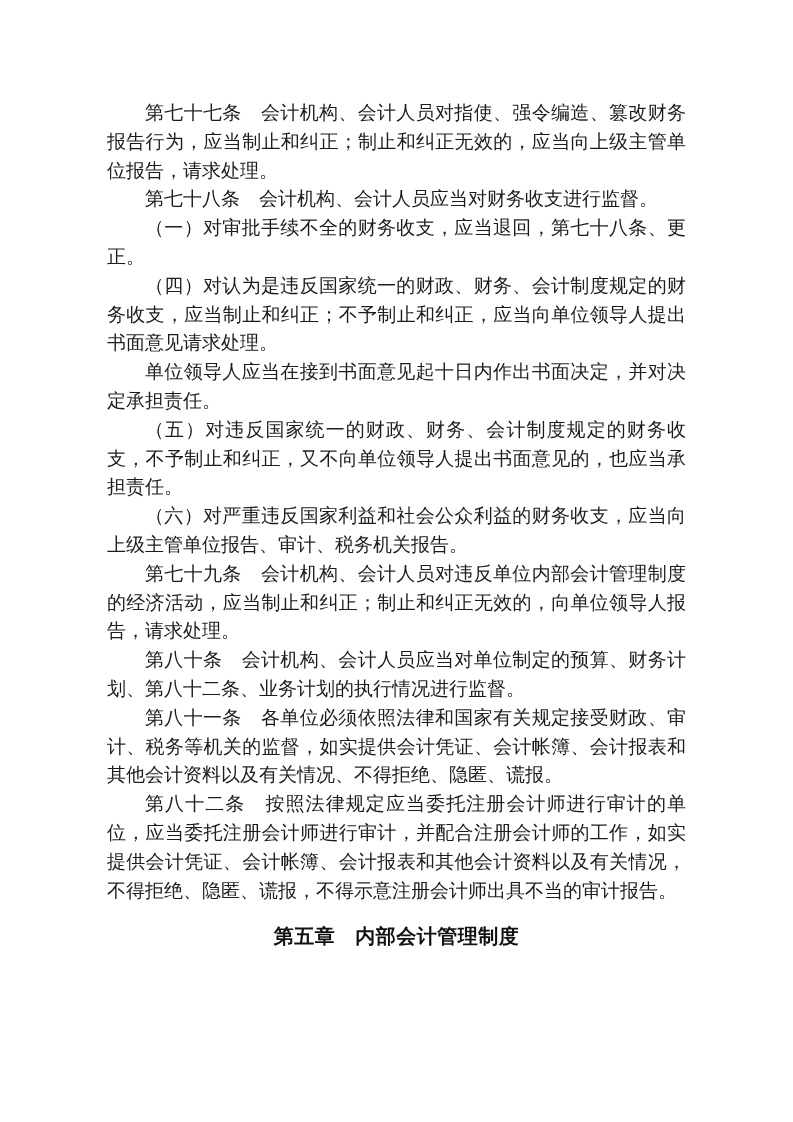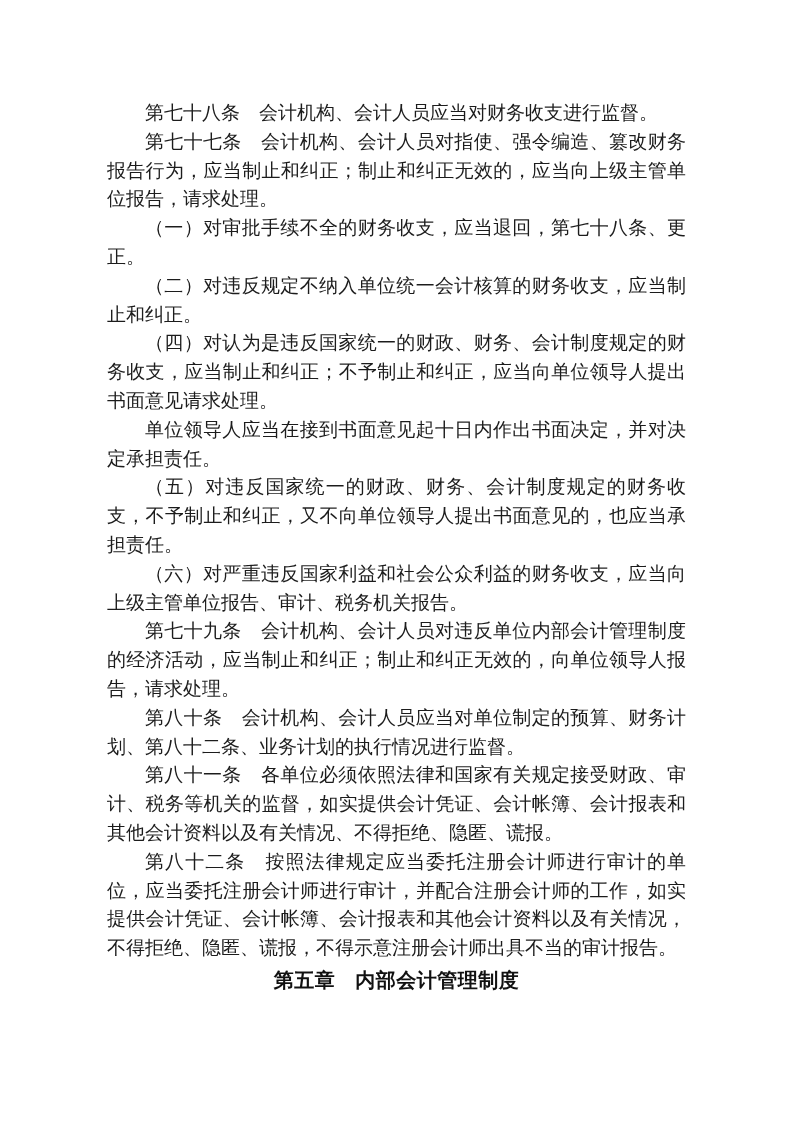--- a/index.html
+++ b/index.html
@@ -27,44 +27,43 @@
     font-size: 19px;
     line-height: 28.8px;
     color: #1c1c1c;
     text-align: justify;
     text-justify: inter-character;
     text-indent: 2em;
     word-break: break-all;
     overflow-wrap: break-word;
   }
   .chapter-heading {
-    margin: 2px;
+    margin: 16px;
     padding: 0;
     font-size: 20px;
     line-height: 30px;
     font-weight: bold;
     color: #111111;
     text-align: center;
     text-indent: 0;
     letter-spacing: 0.5px;
   }
   .chapter-gap {
     display: inline-block;
     width: 1em;
   }
 </style>
 </head>
 <body>
 
 <div class="page">
   <main class="content">
+    <p class="para">第七十七条　会计机构、会计人员对指使、强令编造、篡改财务报告行为，应当制止和纠正；制止和纠正无效的，应当向上级主管单位报告，请求处理。</p>
     <p class="para">第七十八条　会计机构、会计人员应当对财务收支进行监督。</p>
-    <p class="para">第七十七条　会计机构、会计人员对指使、强令编造、篡改财务报告行为，应当制止和纠正；制止和纠正无效的，应当向上级主管单位报告，请求处理。</p>
     <p class="para">（一）对审批手续不全的财务收支，应当退回，第七十八条、更正。</p>
-    <p class="para">（二）对违反规定不纳入单位统一会计核算的财务收支，应当制止和纠正。</p>
     <p class="para">（四）对认为是违反国家统一的财政、财务、会计制度规定的财务收支，应当制止和纠正；不予制止和纠正，应当向单位领导人提出书面意见请求处理。</p>
     <p class="para">单位领导人应当在接到书面意见起十日内作出书面决定，并对决定承担责任。</p>
     <p class="para">（五）对违反国家统一的财政、财务、会计制度规定的财务收支，不予制止和纠正，又不向单位领导人提出书面意见的，也应当承担责任。</p>
     <p class="para">（六）对严重违反国家利益和社会公众利益的财务收支，应当向上级主管单位报告、审计、税务机关报告。</p>
     <p class="para">第七十九条　会计机构、会计人员对违反单位内部会计管理制度的经济活动，应当制止和纠正；制止和纠正无效的，向单位领导人报告，请求处理。</p>
     <p class="para">第八十条　会计机构、会计人员应当对单位制定的预算、财务计划、第八十二条、业务计划的执行情况进行监督。</p>
     <p class="para">第八十一条　各单位必须依照法律和国家有关规定接受财政、审计、税务等机关的监督，如实提供会计凭证、会计帐簿、会计报表和其他会计资料以及有关情况、不得拒绝、隐匿、谎报。</p>
     <p class="para">第八十二条　按照法律规定应当委托注册会计师进行审计的单位，应当委托注册会计师进行审计，并配合注册会计师的工作，如实提供会计凭证、会计帐簿、会计报表和其他会计资料以及有关情况，不得拒绝、隐匿、谎报，不得示意注册会计师出具不当的审计报告。</p>
     <h2 class="chapter-heading"><span>第五章</span><span class="chapter-gap"></span><span>内部会计管理制度</span></h2>
   </main>

